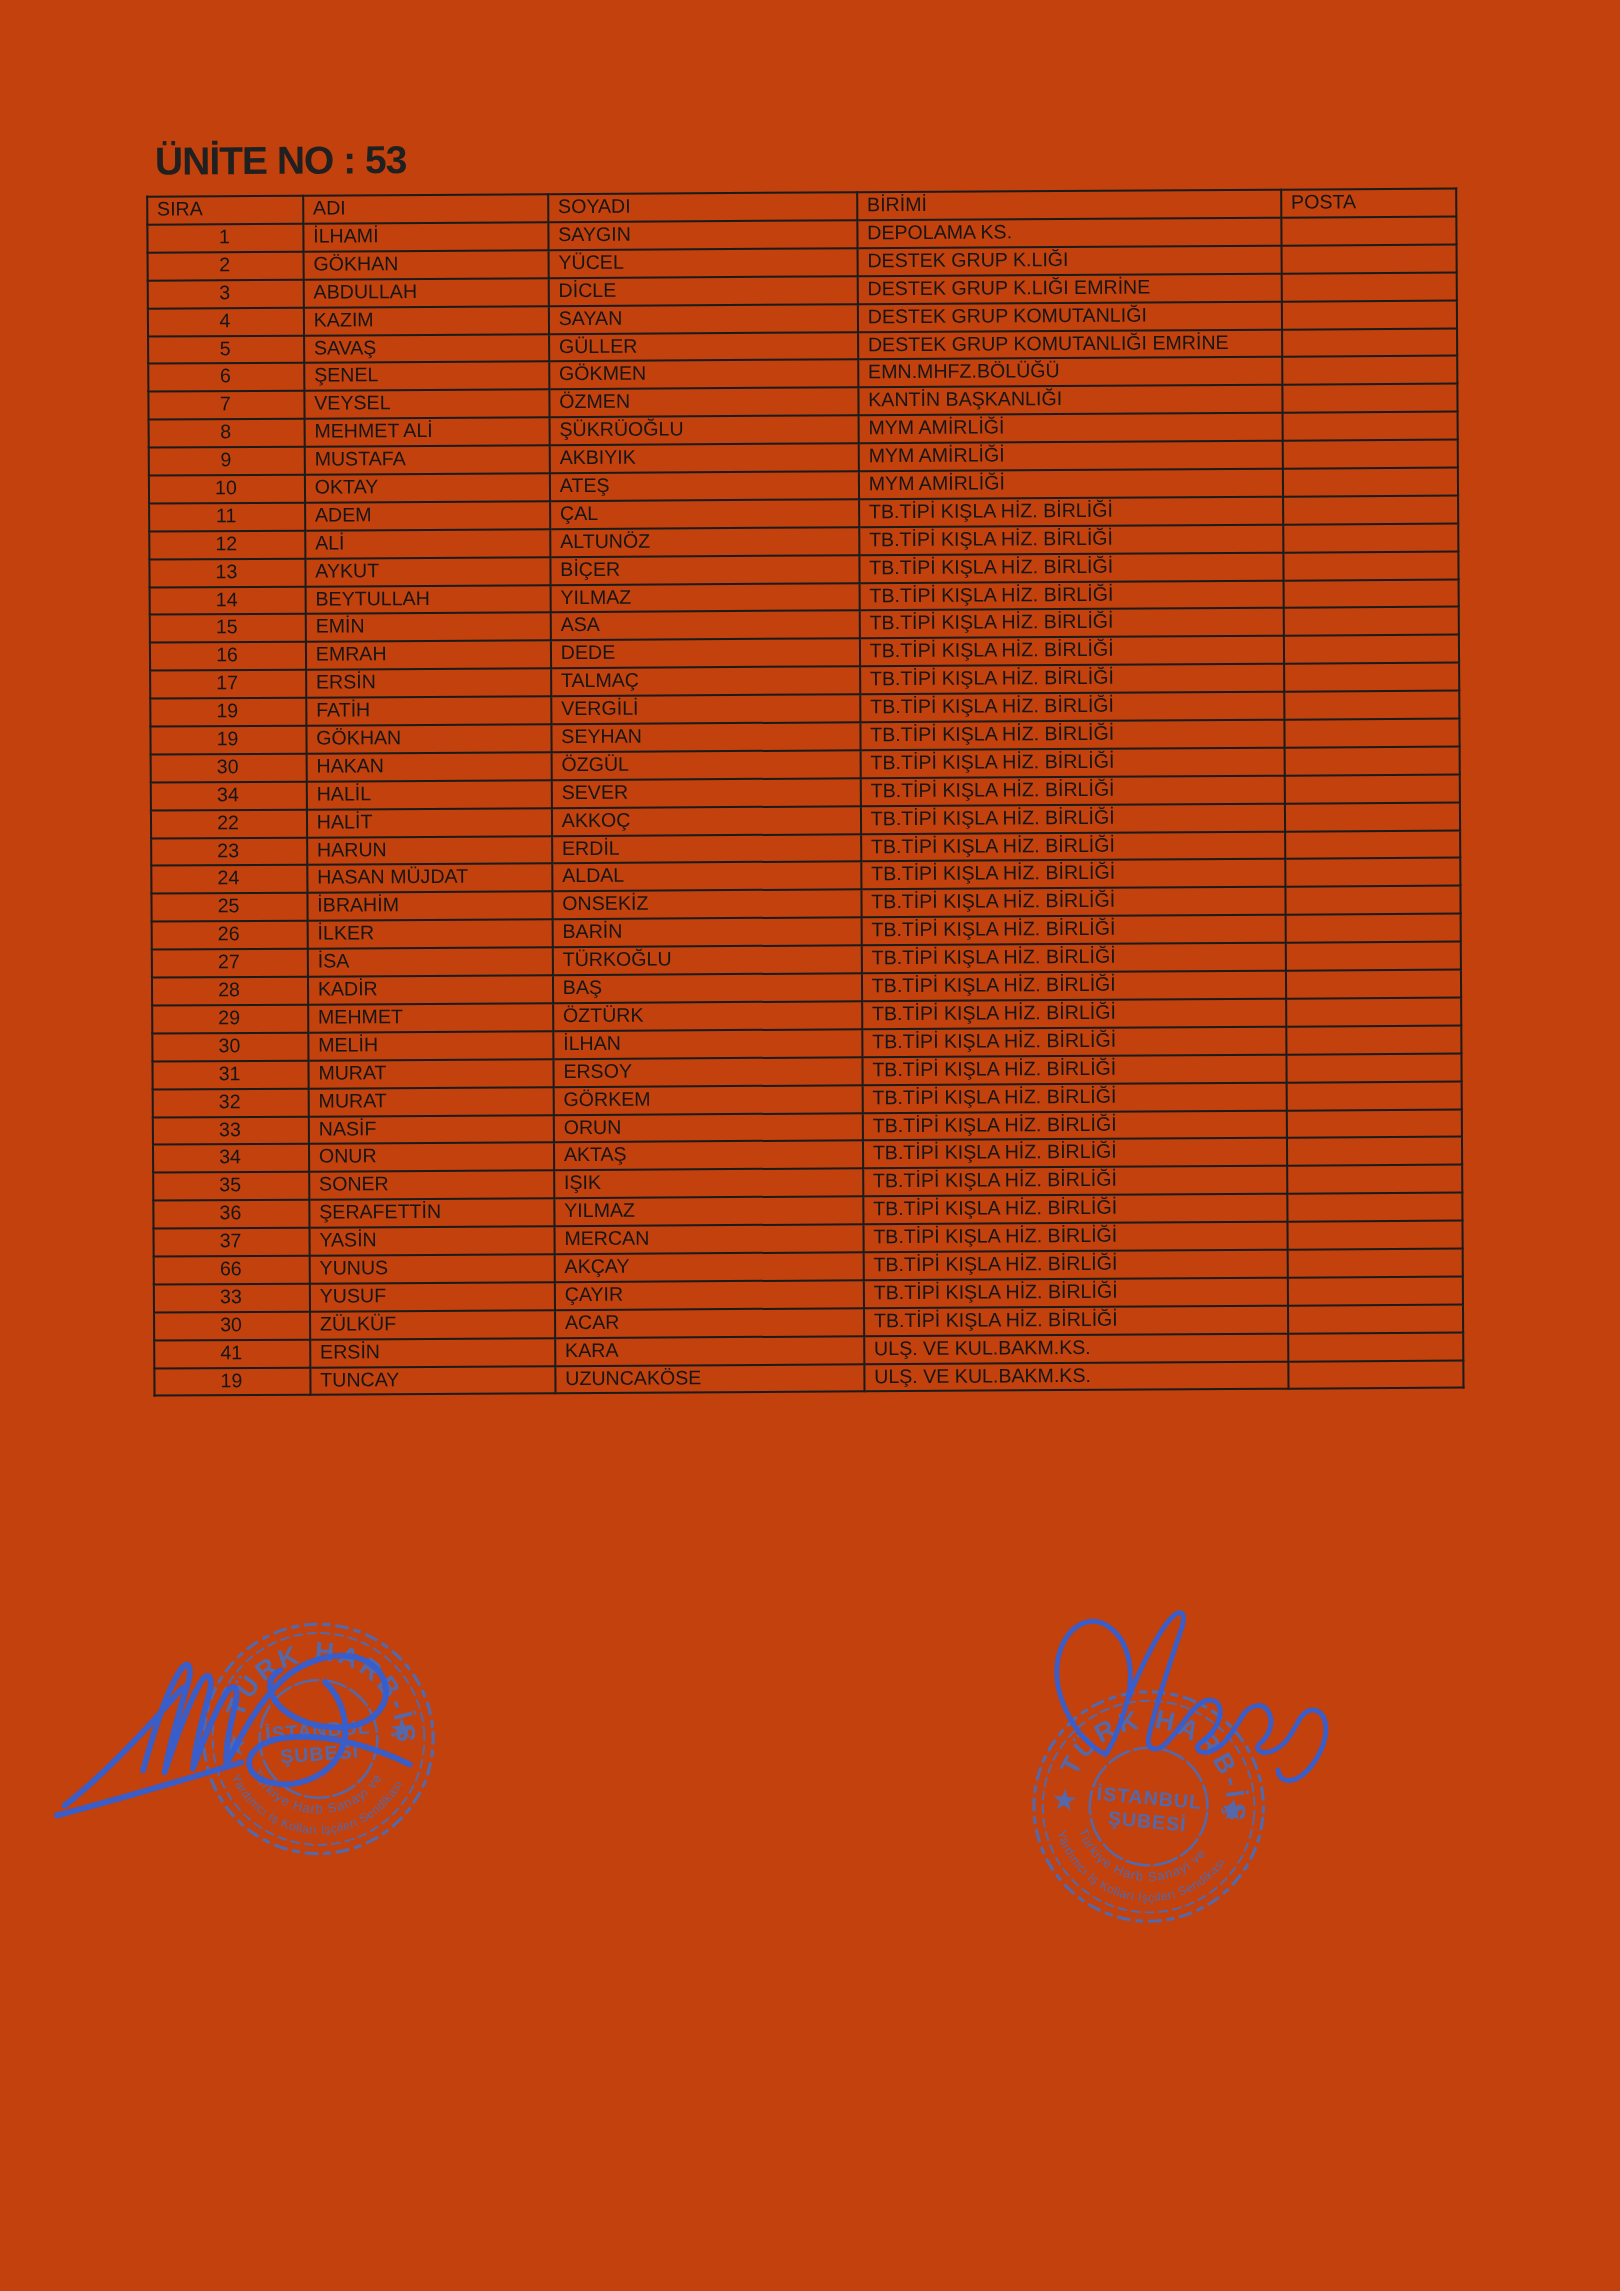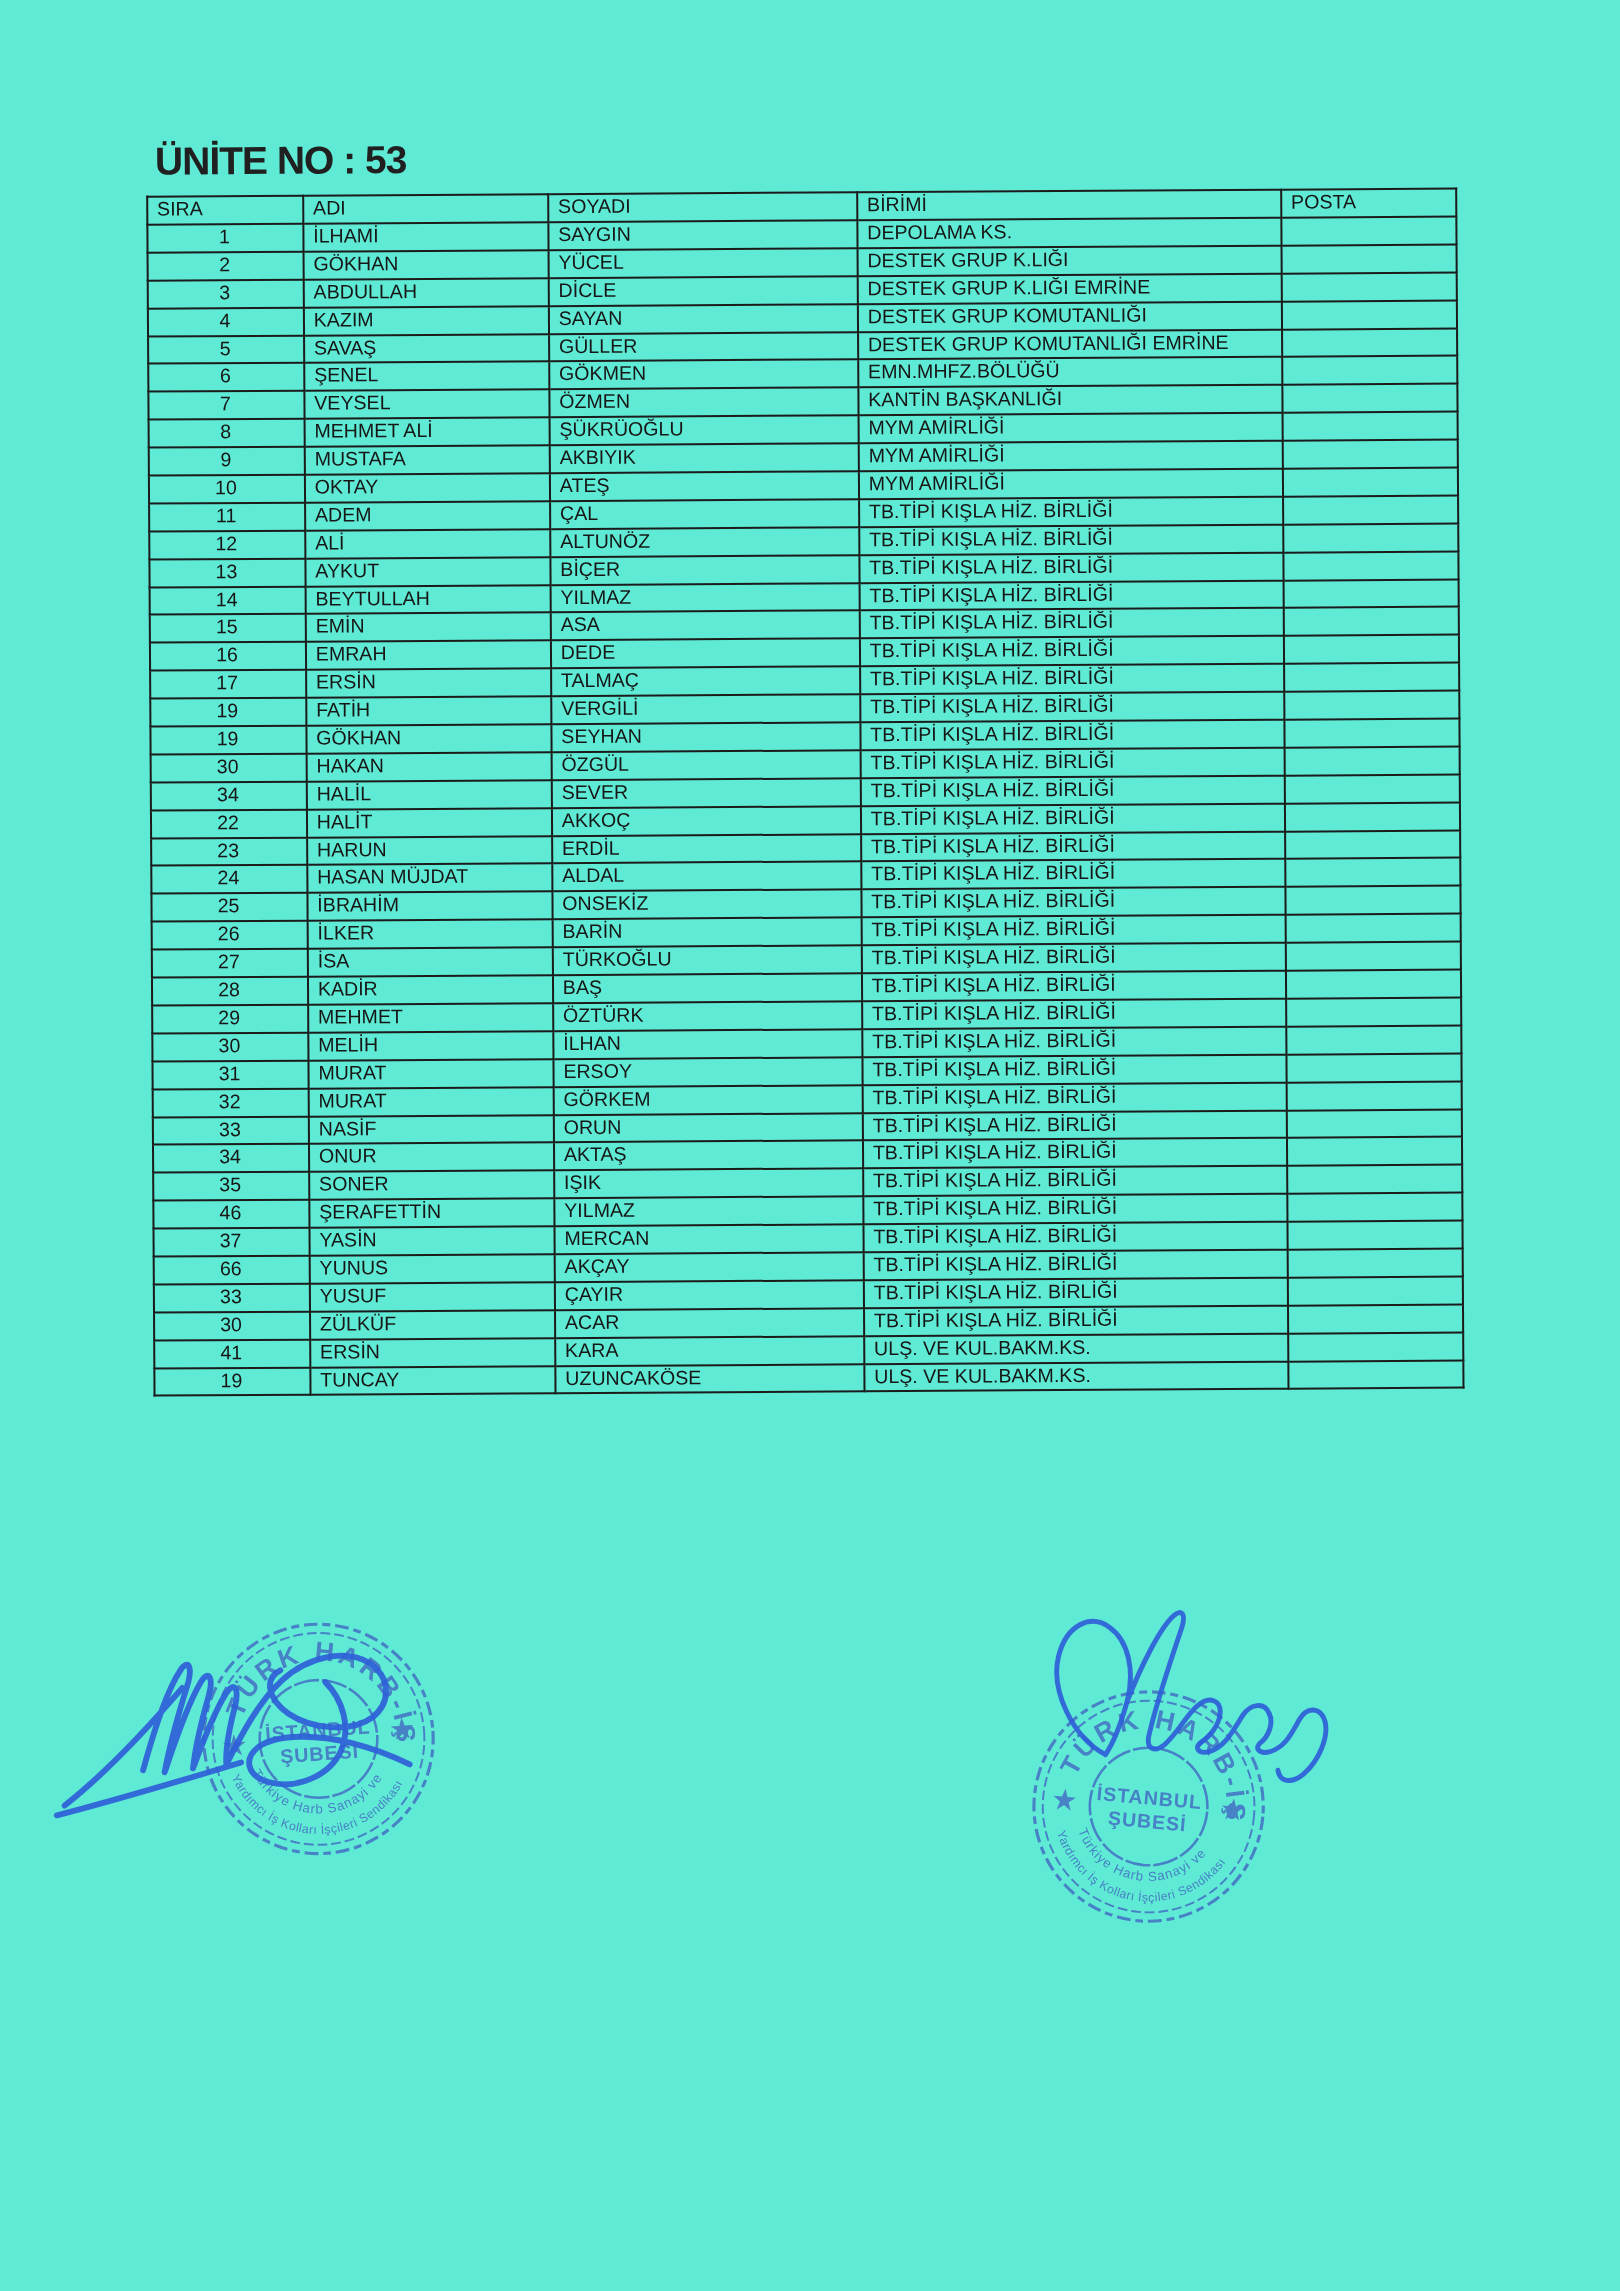--- a/index.html
+++ b/index.html
@@ -1,19 +1,19 @@
 <!DOCTYPE html>
 <html style="--stamp-blue: #4470c4; --sig-blue: #2f5fd8; --ink: #161616;"><head>
 <meta charset="utf-8">
 <style>
   :root { --stamp-blue:#4470c4; --sig-blue:#2f5fd8; --ink:#161616; }
   * { margin:0; padding:0; box-sizing:border-box; }
   html,body { width:1620px; height:2292px; background:#ffffff; overflow:hidden;
               font-family:"Liberation Sans", sans-serif; }
-  .page { position:absolute; inset:0; background:#5eead4; }
+  .page { position:absolute; inset:0; background:#c2410c; }
   .doc { position:absolute; inset:0; transform:rotate(-0.35deg); transform-origin:412px 0; }
   .title { position:absolute; left:154px; top:138px; font-size:39px; font-weight:700;
            letter-spacing:-1px; color:#202020; white-space:nowrap; }
   table.roster { position:absolute; left:145px; top:194px; width:1309px;
                  border-collapse:collapse; table-layout:fixed;
                  border:2.9px solid #1b1b1b; }
   th,td { border:2.2px solid #1b1b1b; vertical-align:bottom; white-space:nowrap;
           overflow:hidden; color:var(--ink); }
   th { font-size:19.6px; font-weight:400; text-align:left; height:28px; padding:0 2px 2.9px 8.8px; }
   td { font-size:19.6px; height:27px; padding:0 2px 2.9px 8.8px; }
@@ -298,21 +298,21 @@
             <td class="col-posta"></td>
           </tr>
           <tr>
             <td class="col-sira">35</td>
             <td class="col-adi">SONER</td>
             <td class="col-soyadi">IŞIK</td>
             <td class="col-birimi">TB.TİPİ KIŞLA HİZ. BİRLİĞİ</td>
             <td class="col-posta"></td>
           </tr>
           <tr>
-            <td class="col-sira">46</td>
+            <td class="col-sira">36</td>
             <td class="col-adi">ŞERAFETTİN</td>
             <td class="col-soyadi">YILMAZ</td>
             <td class="col-birimi">TB.TİPİ KIŞLA HİZ. BİRLİĞİ</td>
             <td class="col-posta"></td>
           </tr>
           <tr>
             <td class="col-sira">37</td>
             <td class="col-adi">YASİN</td>
             <td class="col-soyadi">MERCAN</td>
             <td class="col-birimi">TB.TİPİ KIŞLA HİZ. BİRLİĞİ</td>

